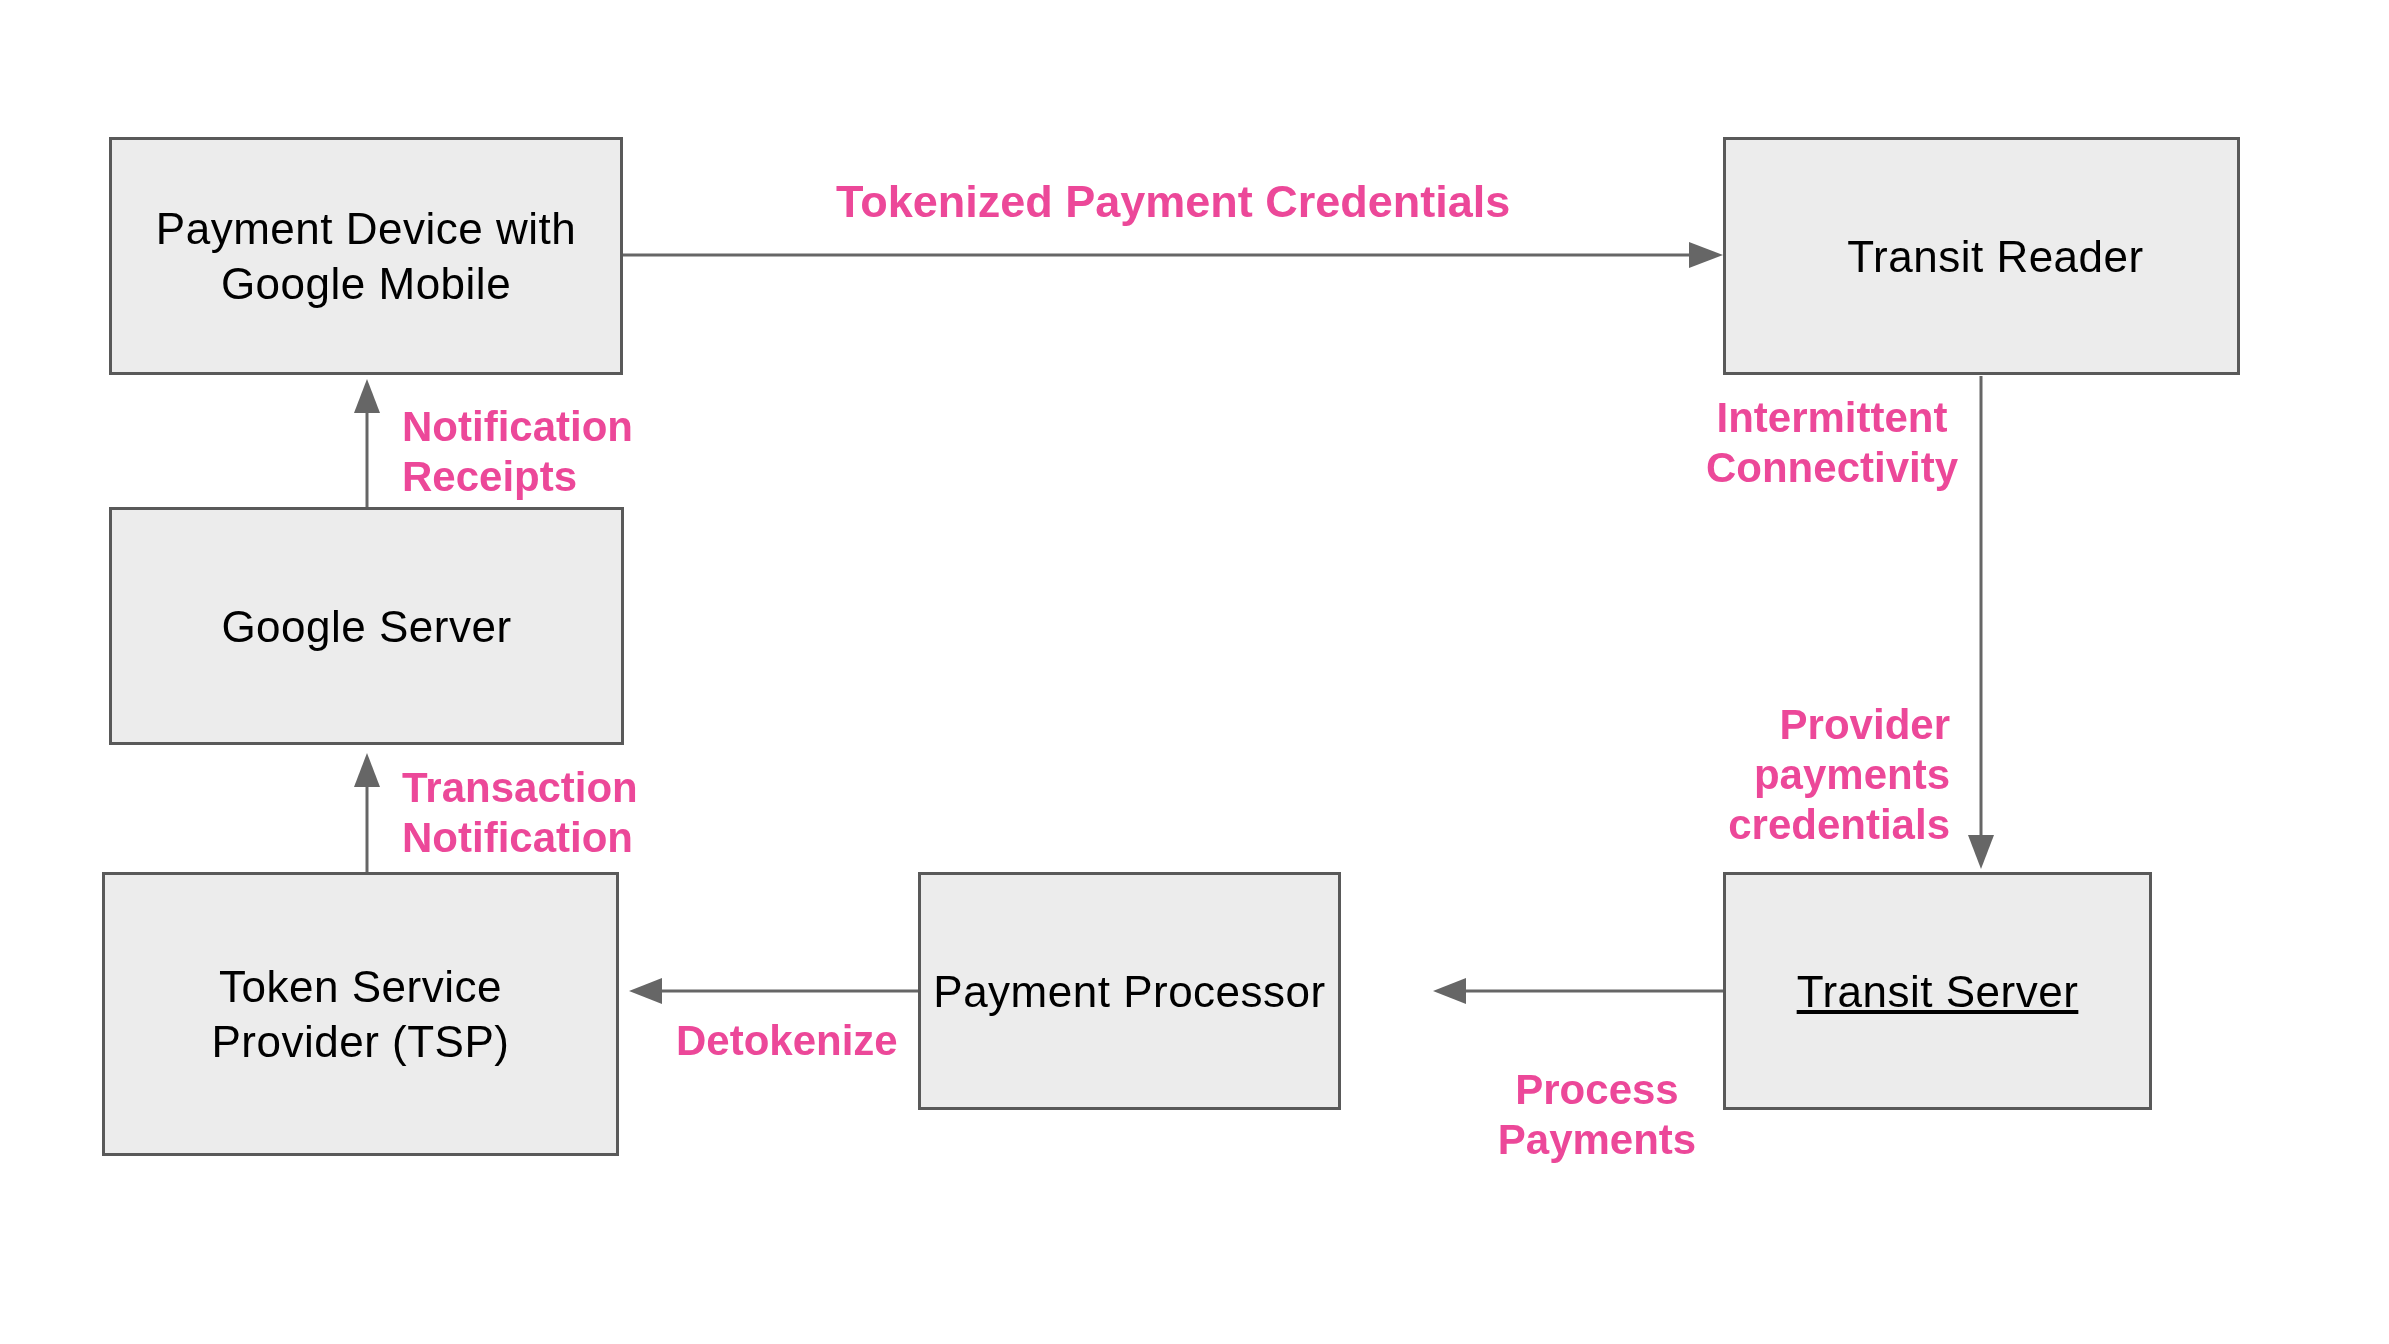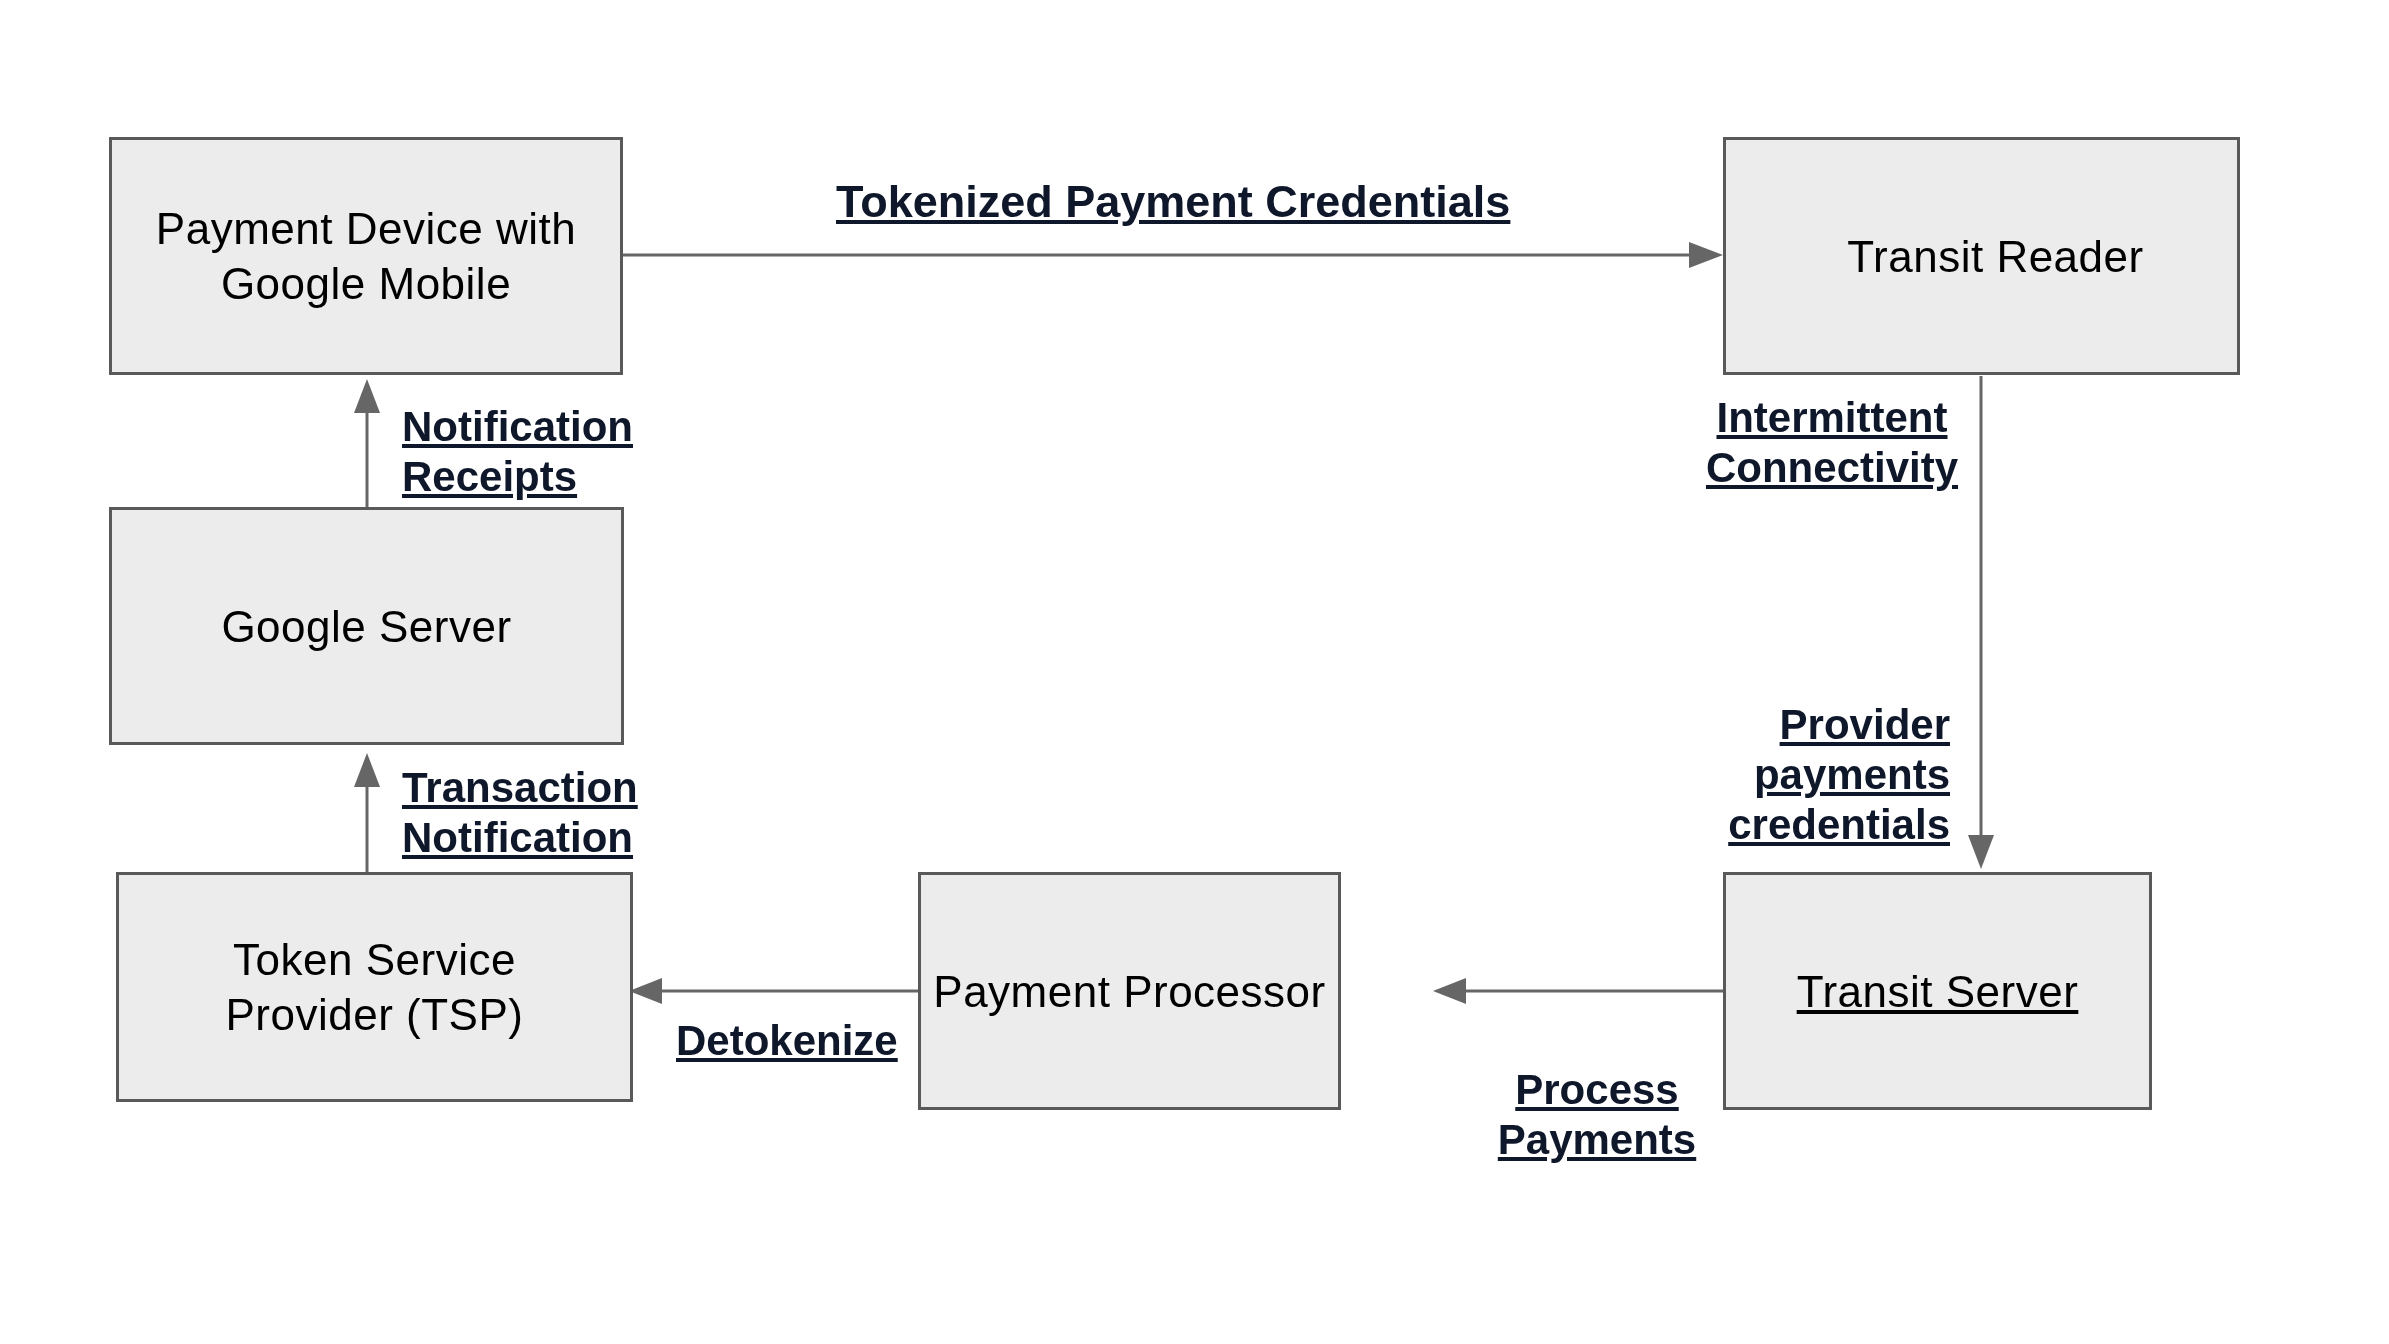--- a/index.html
+++ b/index.html
@@ -33,31 +33,30 @@
     line-height: 55px;
     color: #000000;
     letter-spacing: 0.5px;
   }
   .node-label span { display: block; }
   .edge-label {
     position: absolute;
     font-size: 42px;
     font-weight: bold;
     line-height: 50px;
-    color: #0f172a;
+    color: #ec4899;
     white-space: nowrap;
-    text-decoration: underline;
   }
   .edge-label span { display: block; }
 
   
   #node-mobile-device     { left: 109px;  top: 137px; width: 514px; height: 238px; }
   #node-transit-reader    { left: 1723px; top: 137px; width: 517px; height: 238px; padding-left: 28px; }
   #node-google-server     { left: 109px;  top: 507px; width: 515px; height: 238px; }
-  #node-tsp               { left: 116px;  top: 872px; width: 517px; height: 230px; }
+  #node-tsp               { left: 102px;  top: 872px; width: 517px; height: 284px; }
   #node-payment-processor { left: 918px;  top: 872px; width: 423px; height: 238px; }
   #node-transit-server    { left: 1723px; top: 872px; width: 429px; height: 238px; text-decoration: underline; }
 
   
   #label-tokenized    { left: 836px;  top: 177px; font-size: 45px; }
   #label-intermittent { left: 1832px; top: 393px; transform: translateX(-50%); text-align: center; }
   #label-batched      { right: 439px; top: 700px; text-align: right; }
   #label-process      { left: 1597px; top: 1065px; transform: translateX(-50%); text-align: center; }
   #label-detokenize   { left: 676px;  top: 1016px; }
   #label-transaction  { left: 402px;  top: 763px; }

